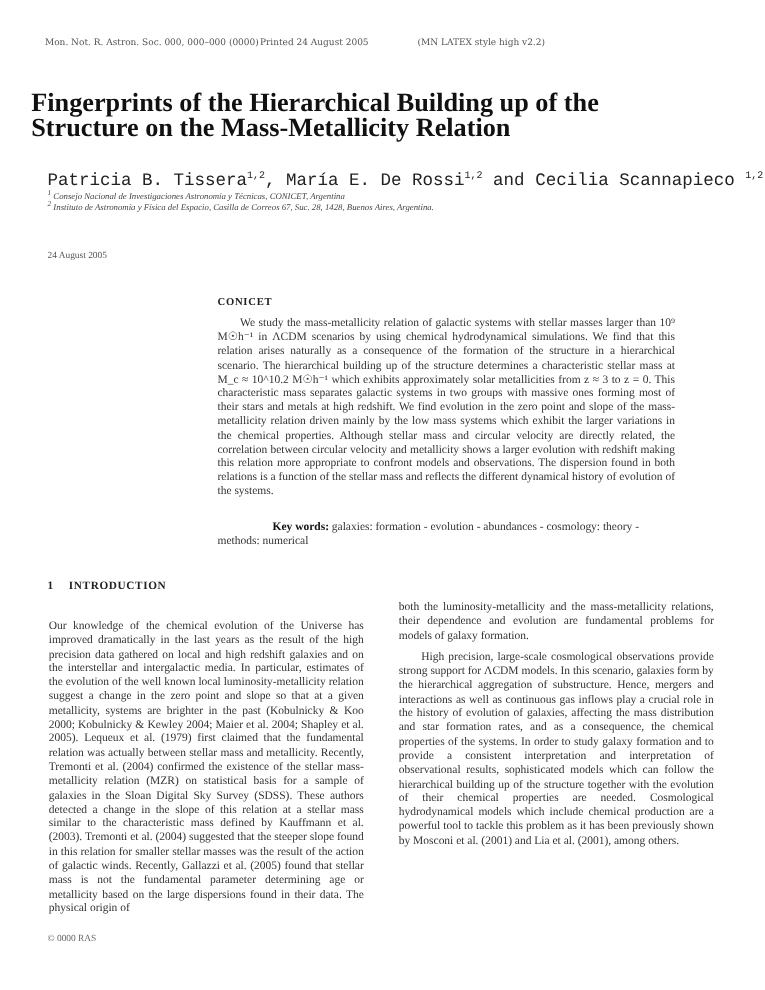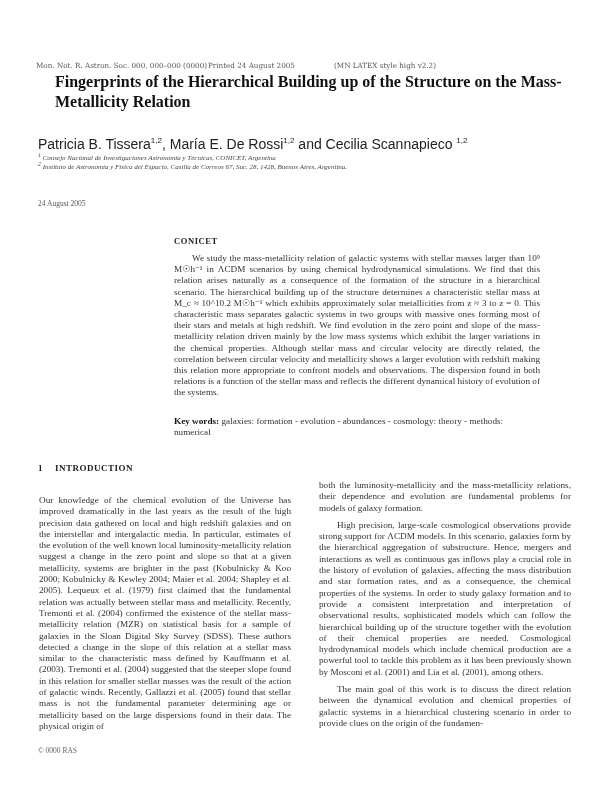--- a/index.html
+++ b/index.html
@@ -1,27 +1,27 @@
 <!DOCTYPE html>
 <html><head>
 <meta charset="utf-8">
 <style>
   html, body { margin:0; padding:0; background:#ffffff; }
   body { width:612px; height:792px; position:relative; overflow:hidden; color:#111; font-family:"DejaVu Serif", serif; }
   .runhead { position:absolute; top:29px; left:36px; width:540px; font-size:7.2px; color:#555; white-space:nowrap; }
-  .runhead span { position:absolute; top:0;margin-top:32px; }
-  .title { position:absolute; top:72px; left:55px; width:540px; font-family:"Liberation Serif", serif; font-weight:bold; font-size:16px; line-height:20px; color:#111; }
-  .authors { position:absolute; top:136px; left:38px; font-family:Liberation Sans, sans-serif; font-size:14px; color:#222; white-space:nowrap; }
+  .runhead span { position:absolute; top:0; }
+  .title { position:absolute; top:72px; left:25px; width:540px; font-family:"Liberation Serif", serif; font-weight:bold; font-size:21px; line-height:20px; color:#111; }
+  .authors { position:absolute; top:136px; left:38px; font-family:Liberation Mono, monospace; font-size:14px; color:#222; white-space:nowrap; }
   .authors sup { font-size:8px; }
   .aff { position:absolute; left:38px; font-family:"Liberation Serif", serif; font-style:italic; font-size:7px; color:#444; white-space:nowrap; }
   .date { position:absolute; top:199px; left:38px; font-family:"Liberation Serif", serif; font-size:7.5px; color:#555; }
   .abstract-head { position:absolute; top:236px; left:174px; font-family:"Liberation Serif", serif; font-size:8.5px; font-weight:bold; letter-spacing:0.6px; color:#222; }
   .abstract { position:absolute; top:253px; left:174px; width:366px; font-family:"Liberation Serif", serif; font-size:9.2px; line-height:11.2px; text-align:justify; color:#333; text-indent:18px; }
   .keywords { position:absolute; top:416px; left:174px; width:366px; font-family:"Liberation Serif", serif; font-size:9.2px; line-height:11.2px; color:#333; }
-  .keywords b { color:#111; }
+  .keywords b { color:#111;margin-left:44px; }
   .section-head { position:absolute; top:463px; left:38px; font-family:"Liberation Serif", serif; font-size:9px; font-weight:bold; letter-spacing:0.5px; color:#222; }
   .section-head .num { margin-right:12px; }
   .col { position:absolute; width:254px; font-family:"Liberation Serif", serif; font-size:9.2px; line-height:11.3px; text-align:justify; color:#333; }
   .col p { margin:1px; }
   .col p.indent { text-indent:18px; margin-top:6px; }
   .col-left { top:494px; left:38px; }
   .col-right { top:479px; left:318px; }
   .copyright { position:absolute; top:746px; left:38px; font-family:"Liberation Serif", serif; font-size:7.5px; color:#666; }
 </style>
 </head>
@@ -61,16 +61,15 @@
   <span class="num">1</span><span>INTRODUCTION</span>
 </div>
 
 <div class="col col-left">
   <p>Our knowledge of the chemical evolution of the Universe has improved dramatically in the last years as the result of the high precision data gathered on local and high redshift galaxies and on the interstellar and intergalactic media. In particular, estimates of the evolution of the well known local luminosity-metallicity relation suggest a change in the zero point and slope so that at a given metallicity, systems are brighter in the past (Kobulnicky &amp; Koo 2000; Kobulnicky &amp; Kewley 2004; Maier et al. 2004; Shapley et al. 2005). Lequeux et al. (1979) first claimed that the fundamental relation was actually between stellar mass and metallicity. Recently, Tremonti et al. (2004) confirmed the existence of the stellar mass-metallicity relation (MZR) on statistical basis for a sample of galaxies in the Sloan Digital Sky Survey (SDSS). These authors detected a change in the slope of this relation at a stellar mass similar to the characteristic mass defined by Kauffmann et al. (2003). Tremonti et al. (2004) suggested that the steeper slope found in this relation for smaller stellar masses was the result of the action of galactic winds. Recently, Gallazzi et al. (2005) found that stellar mass is not the fundamental parameter determining age or metallicity based on the large dispersions found in their data. The physical origin of</p>
 </div>
 
 <div class="col col-right">
   <p>both the luminosity-metallicity and the mass-metallicity relations, their dependence and evolution are fundamental problems for models of galaxy formation.</p>
   <p class="indent">High precision, large-scale cosmological observations provide strong support for ΛCDM models. In this scenario, galaxies form by the hierarchical aggregation of substructure. Hence, mergers and interactions as well as continuous gas inflows play a crucial role in the history of evolution of galaxies, affecting the mass distribution and star formation rates, and as a consequence, the chemical properties of the systems. In order to study galaxy formation and to provide a consistent interpretation and interpretation of observational results, sophisticated models which can follow the hierarchical building up of the structure together with the evolution of their chemical properties are needed. Cosmological hydrodynamical models which include chemical production are a powerful tool to tackle this problem as it has been previously shown by Mosconi et al. (2001) and Lia et al. (2001), among others.</p>
-  <p class="indent">The main goal of this work is to discuss the direct relation between the dynamical evolution and chemical properties of galactic systems in a hierarchical clustering scenario in order to provide clues on the origin of the fundamen-</p>
 </div>
 
 <div class="copyright">© 0000 RAS</div>
 
 </body></html>

